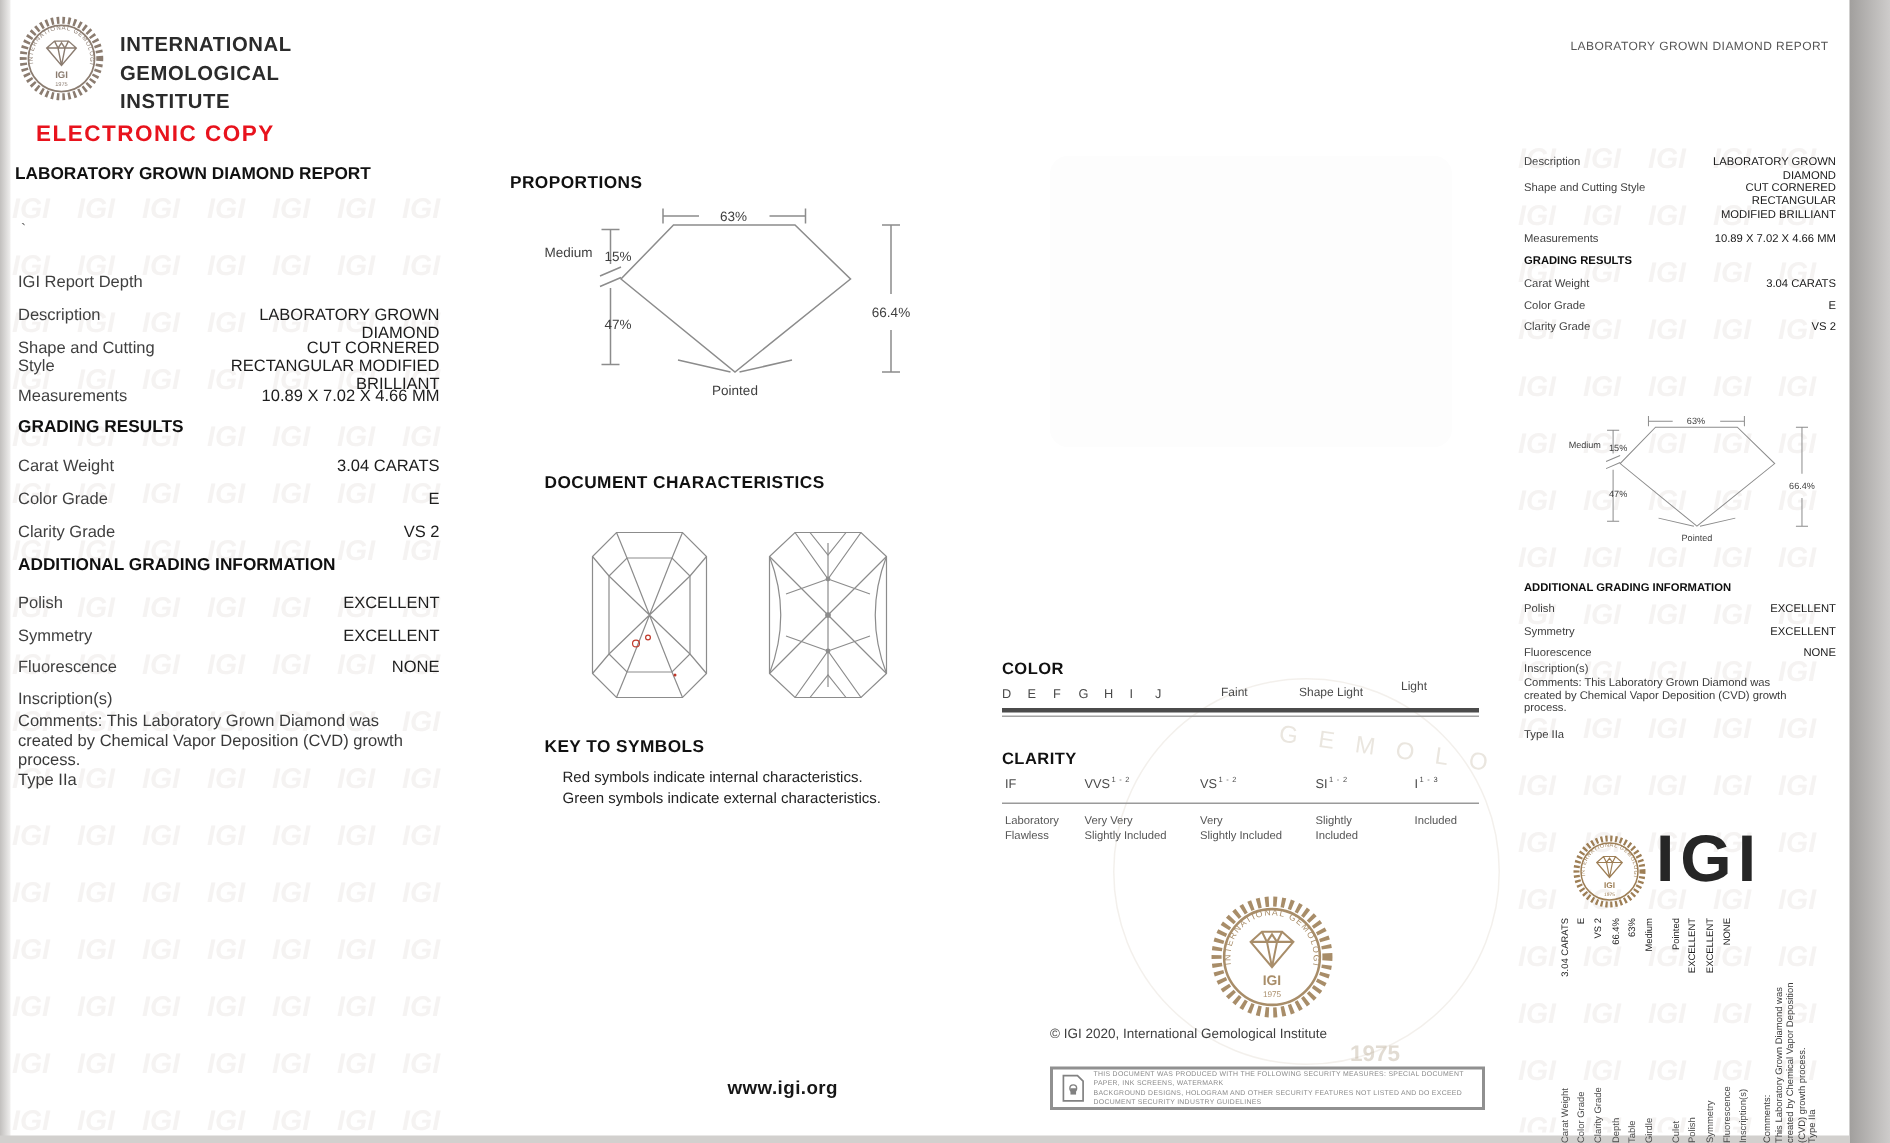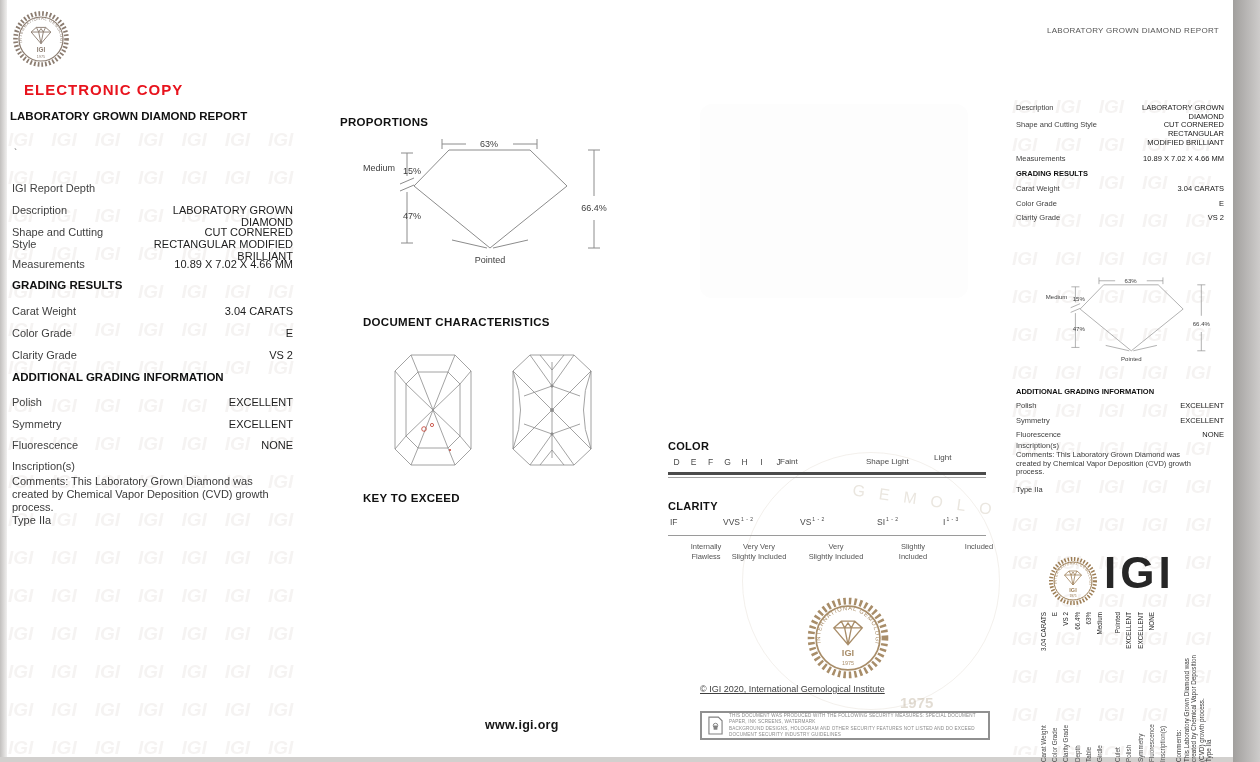--- a/index.html
+++ b/index.html
@@ -32,38 +32,38 @@
   .lhead{position:absolute;left:0;font-weight:bold;color:#101010;font-size:11.5px;}
   .lcomments{position:absolute;left:0;width:272px;line-height:13px;color:#3a3a3a;}
 
   
   .sec-title{font-size:11.5px;font-weight:bold;color:#111;letter-spacing:.3px;}
   .key-lines{left:375px;top:512px;font-size:10px;line-height:14px;color:#222;}
 
   .photo-box{left:700px;top:104px;width:268px;height:194px;background:#fdfdfd;border-radius:12px;}
 
   
-  .scale{left:668px;top:440px;width:322px;height:170px;text-align:center;}
+  .scale{left:668px;top:440px;width:322px;height:170px;}
   .cletters{position:absolute;left:0;top:17px;display:flex;}
   .cletters span{width:17px;font-size:8.5px;color:#4a4a4a;}
   .crange{position:absolute;font-size:8px;color:#4a4a4a;}
   .bar-thick{position:absolute;left:0;top:32px;width:318px;height:2.5px;background:#4b4b4b;}
   .bar-thin{position:absolute;left:0;top:37px;width:318px;height:1px;background:#a3a3a3;}
   .ccode{position:absolute;top:77px;font-size:8.5px;color:#4a4a4a;}
   .ccode .sup{font-size:5px;position:relative;top:-4px;margin-left:1px;letter-spacing:.5px;}
   .cline{position:absolute;left:0;top:95px;width:318px;height:1px;background:#9a9a9a;}
   .cdesc{position:absolute;top:102px;width:72px;font-size:7.5px;line-height:9.5px;color:#555;}
 
   
   .wm-arc{left:852px;top:492px;font-size:16px;letter-spacing:14px;color:rgba(160,140,110,0.22);transform:rotate(8deg);}
   .wm-year{left:900px;top:694px;font-size:15px;font-weight:bold;color:rgba(160,140,110,0.30);}
   .wm-circle{left:742px;top:452px;width:256px;height:256px;border:1px solid rgba(170,150,120,0.14);border-radius:50%;}
 
   
-  .copyright{left:700px;top:684px;font-size:9px;color:#3f3f3f;text-decoration:underline;}
+  .copyright{left:700px;top:684px;font-size:9px;color:#3f3f3f;}
   .website{left:485px;top:718px;font-size:12.5px;font-weight:bold;color:#161616;letter-spacing:.3px;}
   .sec-strip{left:700px;top:711px;width:290px;height:29px;border:2px solid #909090;background:#fff;
              display:flex;align-items:center;box-sizing:border-box;}
   .sec-strip .txt{margin-left:6px;font-size:4.6px;line-height:6.5px;letter-spacing:.2px;color:#8a8a8a;}
   .sec-icon{margin-left:6px;flex:0 0 auto;}
 
   
   .rp{left:1016px;top:99px;width:208px;font-size:7.5px;color:#3f3f3f;}
   .rrow{position:absolute;left:0;right:0;display:flex;justify-content:space-between;}
   .rrow .val{color:#181818;text-align:right;max-width:108px;}
@@ -340,20 +340,25 @@
       <span>IGI</span>
     </div>
   <div class="abs wm-circle"></div>
   <div class="abs wm-arc">GEMOLO</div>
   <div class="abs wm-year">1975</div>
   <div class="abs photo-box"></div>
 
   <svg class="abs" style="left:12px;top:10px;width:58px;height:58px;color:#8b7c70">
       <use href="#seal-sym"></use>
     </svg>
+  <div class="abs org-name">
+    <div>INTERNATIONAL</div>
+    <div>GEMOLOGICAL</div>
+    <div>INSTITUTE</div>
+  </div>
   <div class="abs ecopy">ELECTRONIC COPY</div>
   <div class="abs rep-title">LABORATORY GROWN DIAMOND REPORT</div>
   <div class="abs tr-title">LABORATORY GROWN DIAMOND REPORT</div>
 
   <div class="abs lp">
     <div class="abs" style="left:2px;top:2px;font-size:10px;color:#666">`</div>
     <div class="lrow" style="top:36px">
       <span>IGI Report Depth</span>
       <span class="val"></span>
     </div>
@@ -426,47 +431,51 @@
       <path d="M40,56 L1,17 M40,56 L79,17 M40,56 L1,95 M40,56 L79,95"></path>
       <path d="M18,1 L40,32 L62,1 M28,1 L40,16 L52,1 M18,111 L40,80 L62,111 M28,111 L40,96 L52,111"></path>
       <path d="M40,32 L12,42 M40,32 L68,42 M40,80 L12,70 M40,80 L68,70"></path>
       <path d="M1,17 Q16,56 1,95 M79,17 Q64,56 79,95"></path>
       <circle cx="40" cy="32" r="1.2" fill="#8c8c8c"></circle>
       <circle cx="40" cy="56" r="1.5" fill="#8c8c8c"></circle>
       <circle cx="40" cy="80" r="1.2" fill="#8c8c8c"></circle>
     </g>
   </svg>
 
-  <div class="abs sec-title" style="left:363px;top:492px">KEY TO EXCEED</div>
+  <div class="abs sec-title" style="left:363px;top:492px">KEY TO SYMBOLS</div>
+  <div class="abs key-lines">
+    <div>Red symbols indicate internal characteristics.</div>
+    <div>Green symbols indicate external characteristics.</div>
+  </div>
 
   <div class="abs scale">
     <div class="abs sec-title" style="left:0;top:0;font-size:11px">COLOR</div>
     <div class="cletters">
       <span>D</span>
       <span>E</span>
       <span>F</span>
       <span>G</span>
       <span>H</span>
       <span>I</span>
       <span>J</span>
     </div>
-    <span class="crange" style="left:112px;top:17px">Faint</span>
+    <span class="crange" style="left:146px;top:17px">Faint</span>
     <span class="crange" style="left:198px;top:17px">Shape Light</span>
     <span class="crange" style="left:266px;top:13px">Light</span>
     <div class="bar-thick"></div>
     <div class="bar-thin"></div>
 
     <div class="abs sec-title" style="left:0;top:60px;font-size:11px">CLARITY</div>
     <span class="ccode" style="left:2px"><span>IF</span><span class="sup"></span></span>
     <span class="ccode" style="left:55px"><span>VVS</span><span class="sup">1 - 2</span></span>
     <span class="ccode" style="left:132px"><span>VS</span><span class="sup">1 - 2</span></span>
     <span class="ccode" style="left:209px"><span>SI</span><span class="sup">1 - 2</span></span>
     <span class="ccode" style="left:275px"><span>I</span><span class="sup">1 - 3</span></span>
     <div class="cline"></div>
-    <div class="cdesc pre" style="left:2px">Internally
+    <div class="cdesc pre" style="left:2px">Laboratory
 Flawless</div>
     <div class="cdesc pre" style="left:55px">Very Very
 Slightly Included</div>
     <div class="cdesc pre" style="left:132px">Very
 Slightly Included</div>
     <div class="cdesc pre" style="left:209px">Slightly
 Included</div>
     <div class="cdesc pre" style="left:275px">Included</div>
   </div>
 

